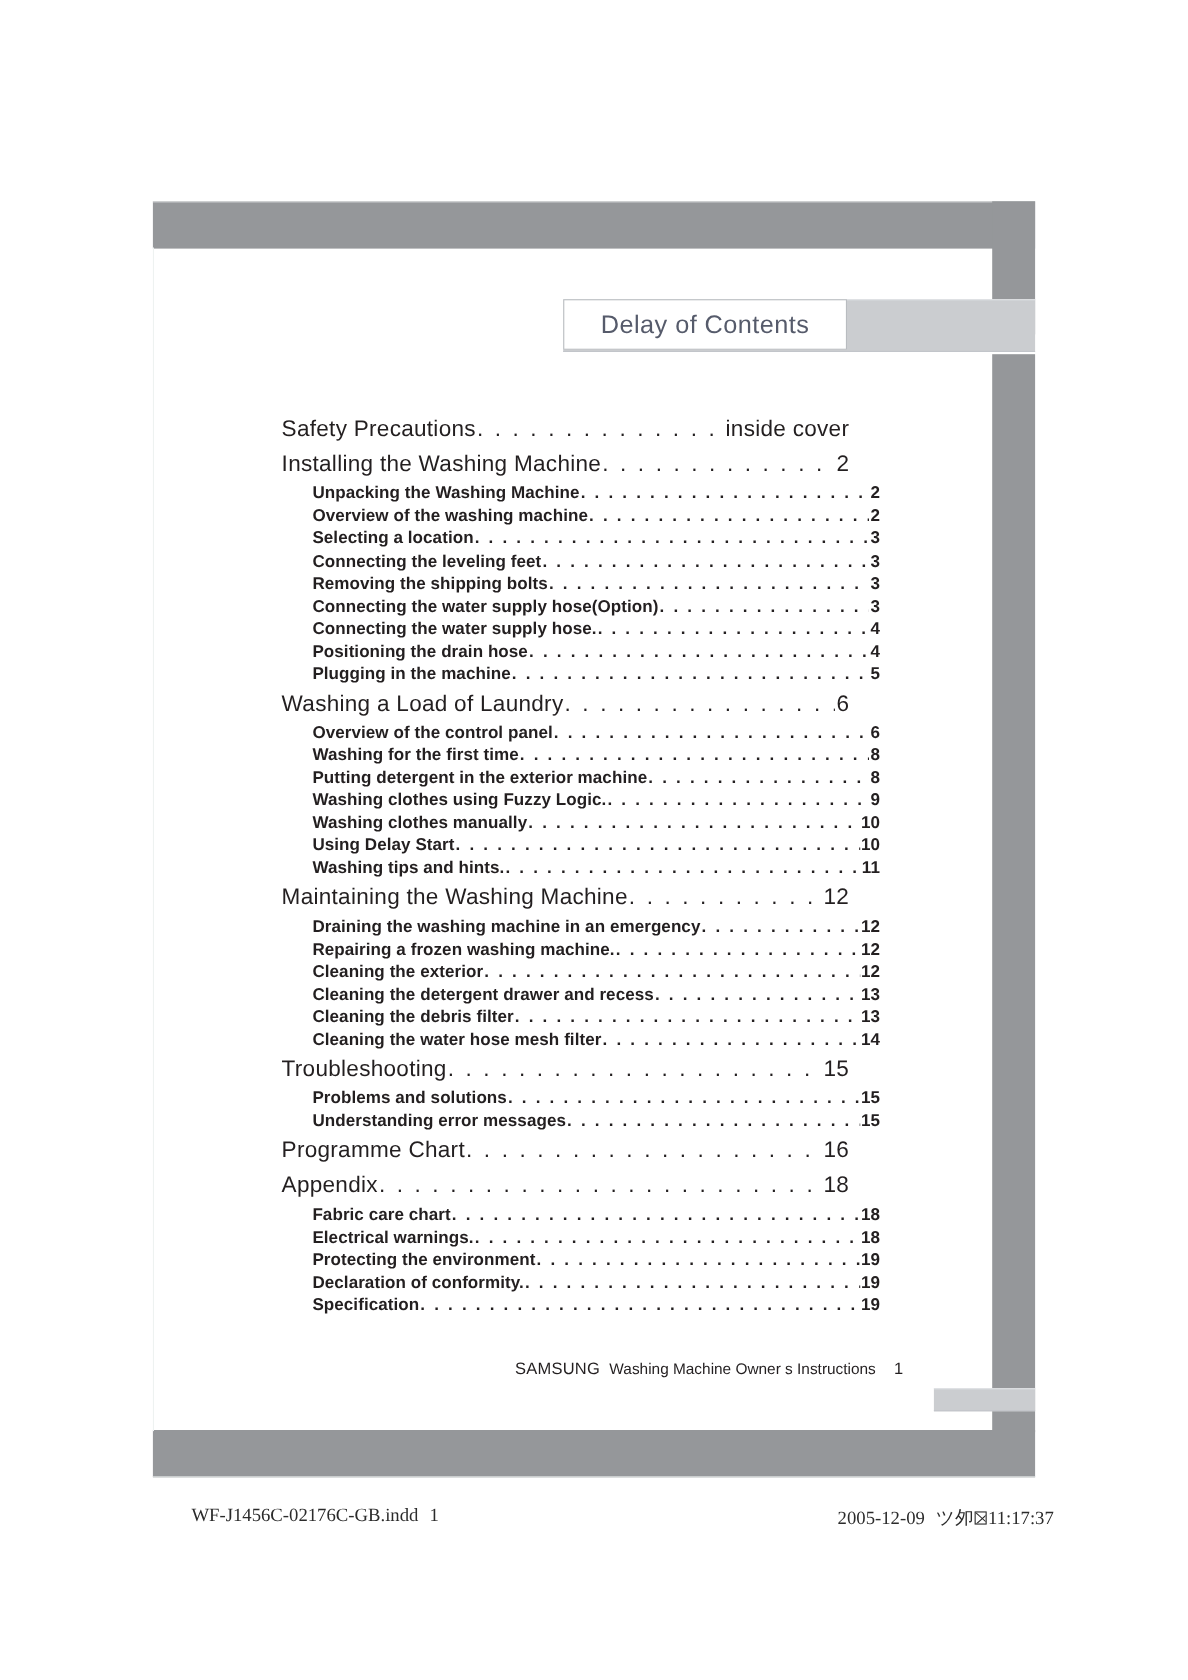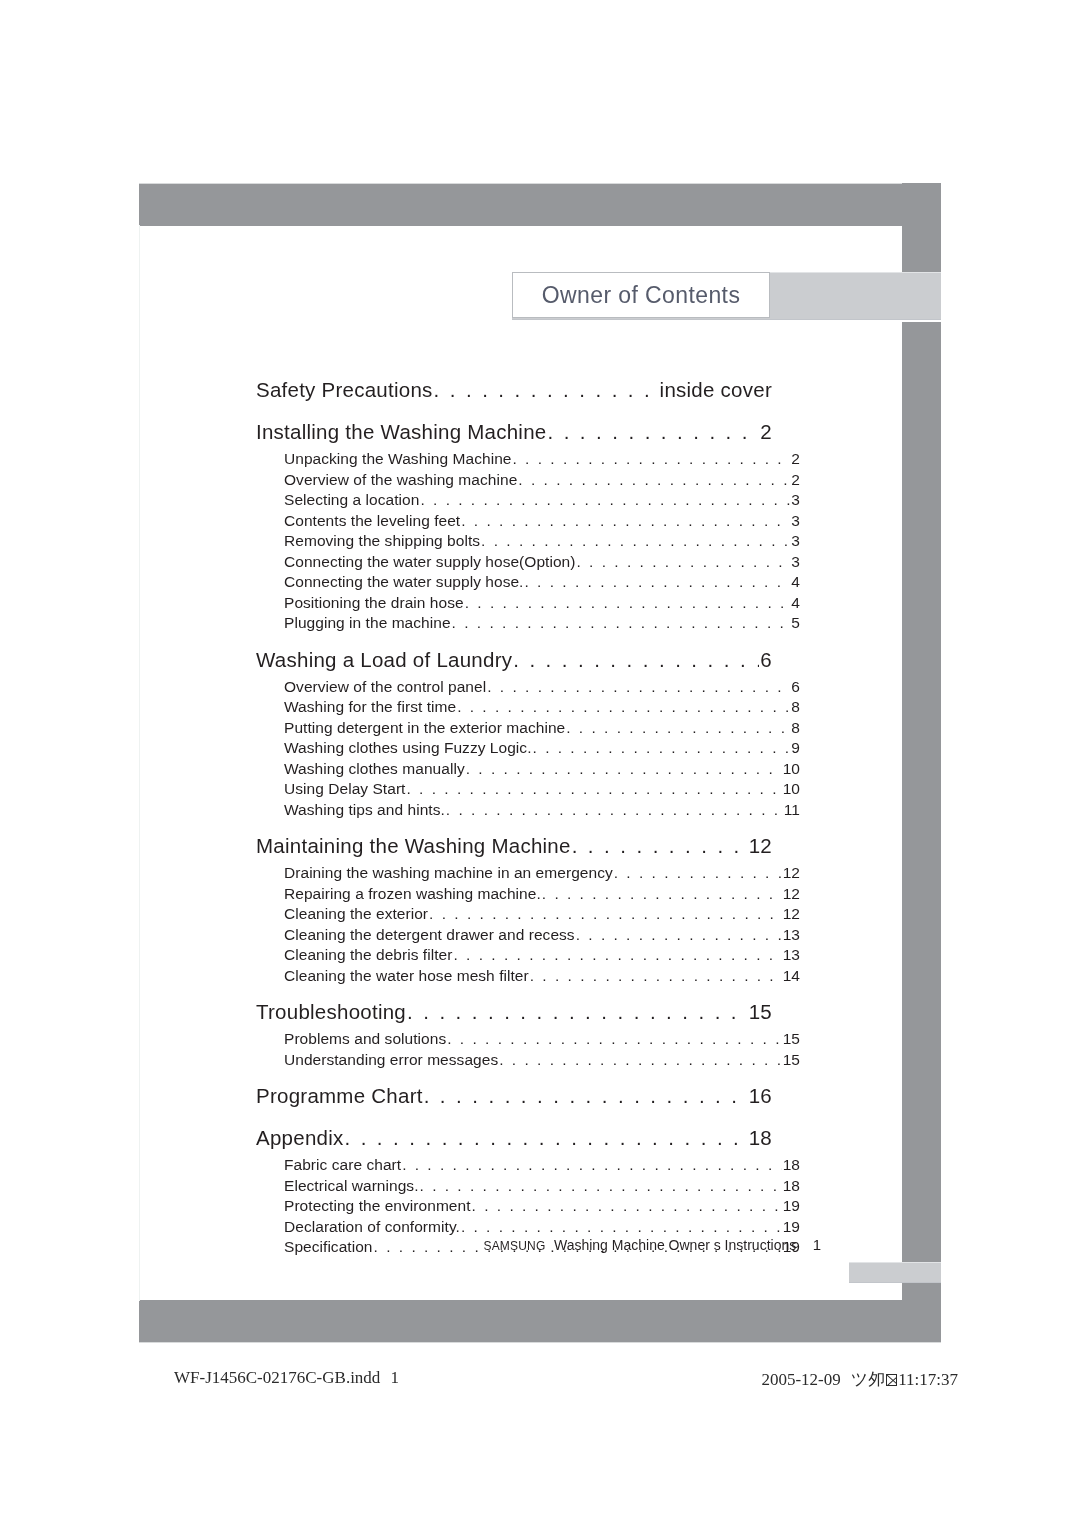--- a/index.html
+++ b/index.html
@@ -139,39 +139,40 @@
     margin-left: 0;
   }
   .entry.main .leader { font-size: 20.5px; letter-spacing: 2.4px; }
 
   
   .entry.sub {
     font-size: 15.5px;
     line-height: 20.5px;
     letter-spacing: 0.05px;
     margin-left: 28px;
+    font-weight: bold;
   }
   .entry.sub .leader { font-size: 15.5px; letter-spacing: 2.0px; }
 
   .group { margin-bottom: 0; }
-  .group + .group { margin-top: 10px; }
+  .group + .group { }
   .group .sub-list { margin-top: 1px; }
 
   
   .page-footer {
     position: absolute;
     left: 256px;
     top: 1236px;
     width: 565px;
     text-align: right;
     white-space: nowrap;
     color: #231f20;
   }
   .brand {
-    font-size: 12px;
+    font-size: 15px;
     letter-spacing: 0.2px;
   }
   .footer-text {
     font-size: 14px;
     margin-left: 4px;
   }
   .footer-pageno {
     font-size: 15px;
     margin-left: 12px;
   }
@@ -215,21 +216,21 @@
 <body>
 
 <div class="frame-top"></div>
 <div class="frame-right-upper"></div>
 <div class="frame-right-lower"></div>
 <div class="frame-bottom"></div>
 <div class="frame-left-rule"></div>
 
 <div class="header-band"></div>
 <div class="header-box">
-  <span class="header-title">Owner of Contents</span>
+  <span class="header-title">Delay of Contents</span>
 </div>
 
 <div class="toc">
     <div class="group">
       <div class="entry main">
         <span class="label">Safety Precautions</span>
         <span class="leader">. . . . . . . . . . . . . . . . . . . . . . . . . . . . . . . . . . . . . . . . . . . . . . . . . . . . . . . . . . . . . . . . . . . . . . . . . . . . . . . . . . . . . . . . . </span>
         <span class="page">inside cover</span>
       </div>
     </div>
@@ -249,21 +250,21 @@
           <span class="label">Overview of the washing machine</span>
           <span class="leader">. . . . . . . . . . . . . . . . . . . . . . . . . . . . . . . . . . . . . . . . . . . . . . . . . . . . . . . . . . . . . . . . . . . . . . . . . . . . . . . . . . . . . . . . . </span>
           <span class="page">2</span>
         </div>
         <div class="entry sub">
           <span class="label">Selecting a location</span>
           <span class="leader">. . . . . . . . . . . . . . . . . . . . . . . . . . . . . . . . . . . . . . . . . . . . . . . . . . . . . . . . . . . . . . . . . . . . . . . . . . . . . . . . . . . . . . . . . </span>
           <span class="page">3</span>
         </div>
         <div class="entry sub">
-          <span class="label">Contents the leveling feet</span>
+          <span class="label">Connecting the leveling feet</span>
           <span class="leader">. . . . . . . . . . . . . . . . . . . . . . . . . . . . . . . . . . . . . . . . . . . . . . . . . . . . . . . . . . . . . . . . . . . . . . . . . . . . . . . . . . . . . . . . . </span>
           <span class="page">3</span>
         </div>
         <div class="entry sub">
           <span class="label">Removing the shipping bolts</span>
           <span class="leader">. . . . . . . . . . . . . . . . . . . . . . . . . . . . . . . . . . . . . . . . . . . . . . . . . . . . . . . . . . . . . . . . . . . . . . . . . . . . . . . . . . . . . . . . . </span>
           <span class="page">3</span>
         </div>
         <div class="entry sub">
           <span class="label">Connecting the water supply hose(Option)</span>

